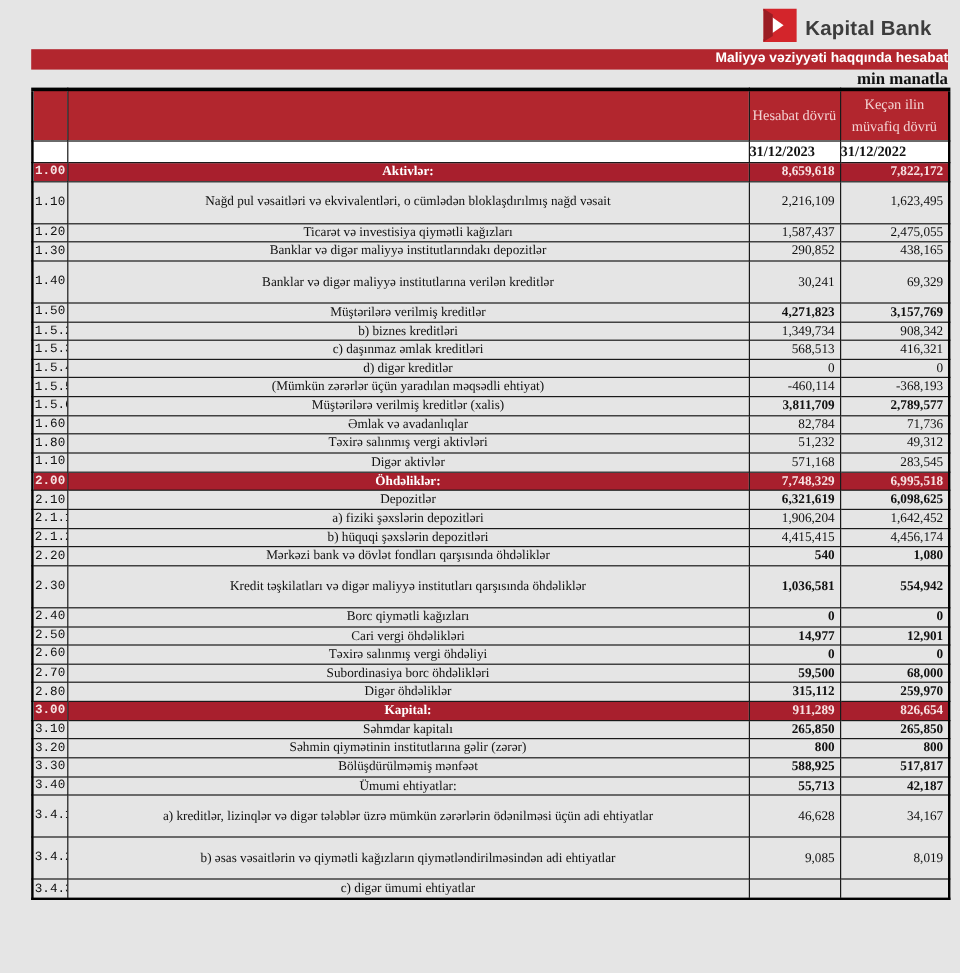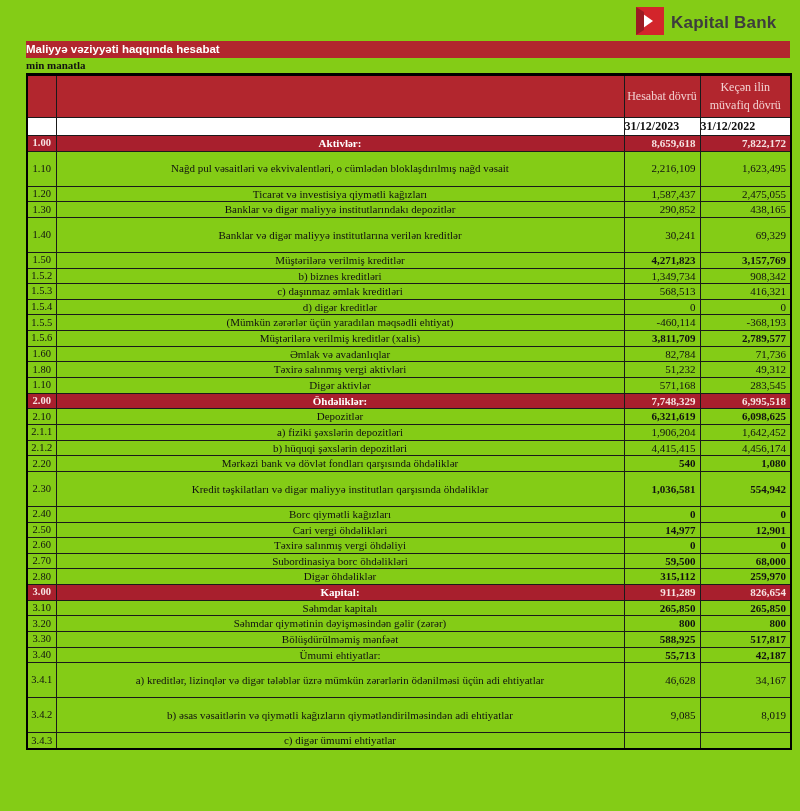--- a/index.html
+++ b/index.html
@@ -4,52 +4,52 @@
 <style>
   :root{
     --red:#b2262e;
     --section-red:#a81f2d;
     --ink:#111;
     --header-pink:#f3d2d2;
   }
   *{margin:0;padding:0;box-sizing:border-box;}
   body{background:#fff;width:800px;height:811px;overflow:hidden;
        font-family:"Liberation Serif", serif;color:var(--ink);}
-  .page{position:relative;width:800px;height:811px;background:#84cc16;}
+  .page{position:relative;width:800px;height:811px;background:#e5e5e5;}
 
   
   .logo{position:absolute;top:7px;left:636px;display:flex;align-items:center;gap:7px;}
   .logo-text{font-family:"Liberation Sans", sans-serif;font-weight:bold;
              font-size:17px;color:#3d3d3d;letter-spacing:.2px;}
 
   
   .title-bar{position:absolute;left:26px;top:41px;width:764px;height:17px;
-             background:var(--red);color:#fff;text-align:left;
+             background:var(--red);color:#fff;text-align:right;
              font-family:"Liberation Sans", sans-serif;font-weight:bold;
              font-size:11.5px;line-height:17px;}
 
   
-  .unit{position:absolute;left:26px;top:59px;width:764px;text-align:left;
-        font-weight:bold;font-size:11px;}
+  .unit{position:absolute;left:26px;top:59px;width:764px;text-align:right;
+        font-weight:bold;font-size:14px;}
 
   
   table{position:absolute;left:26px;top:73px;width:764px;
         border-collapse:collapse;table-layout:fixed;
         border:2px solid #000;border-top:3px solid #000;}
   col.c-num{width:29px;} col.c-desc{width:568px;}
   col.c-v1{width:76px;}  col.c-v2{width:91px;}
   th,td{border:1px solid #1a1a1a;vertical-align:middle;overflow:hidden;}
 
   thead th.colhead{background:var(--red);color:var(--header-pink);
         font-weight:normal;font-size:12px;height:43px;text-align:center;
         line-height:1.45;padding:0 2px;}
   thead .dates td{height:18px;font-weight:bold;font-size:12px;text-align:left;background:#fff;}
 
   tbody td{font-size:11px;height:15px;line-height:1.15;}
-  tbody td.num{text-align:center;font-size:10.5px;padding:0 1px;}
+  tbody td.num{text-align:center;font-size:10.5px;padding:0 1px;font-family:Liberation Mono, monospace;}
   tbody td.desc{text-align:center;padding:1px 4px;margin-left:18px;}
   tbody td.val{text-align:right;padding:1px 4px;}
   tbody tr.tall td{height:35px;}
   tbody tr.boldvals td.val{font-weight:bold;}
   tbody tr.section td{background:var(--section-red);color:#f6e2e2;font-weight:bold;}
   tbody tr.section td.desc{color:#fff;}
 </style>
 </head>
 <body>
 
@@ -251,21 +251,21 @@
           <td class="val">826,654</td>
         </tr>
         <tr class="boldvals">
           <td class="num">3.10</td>
           <td class="desc">Səhmdar kapitalı</td>
           <td class="val">265,850</td>
           <td class="val">265,850</td>
         </tr>
         <tr class="boldvals">
           <td class="num">3.20</td>
-          <td class="desc">Səhmdar qiymətinin dəyişməsindən gəlir (zərər)</td>
+          <td class="desc">Səhmin qiymətinin institutlarına gəlir (zərər)</td>
           <td class="val">800</td>
           <td class="val">800</td>
         </tr>
         <tr class="boldvals">
           <td class="num">3.30</td>
           <td class="desc">Bölüşdürülməmiş mənfəət</td>
           <td class="val">588,925</td>
           <td class="val">517,817</td>
         </tr>
         <tr class="boldvals">

